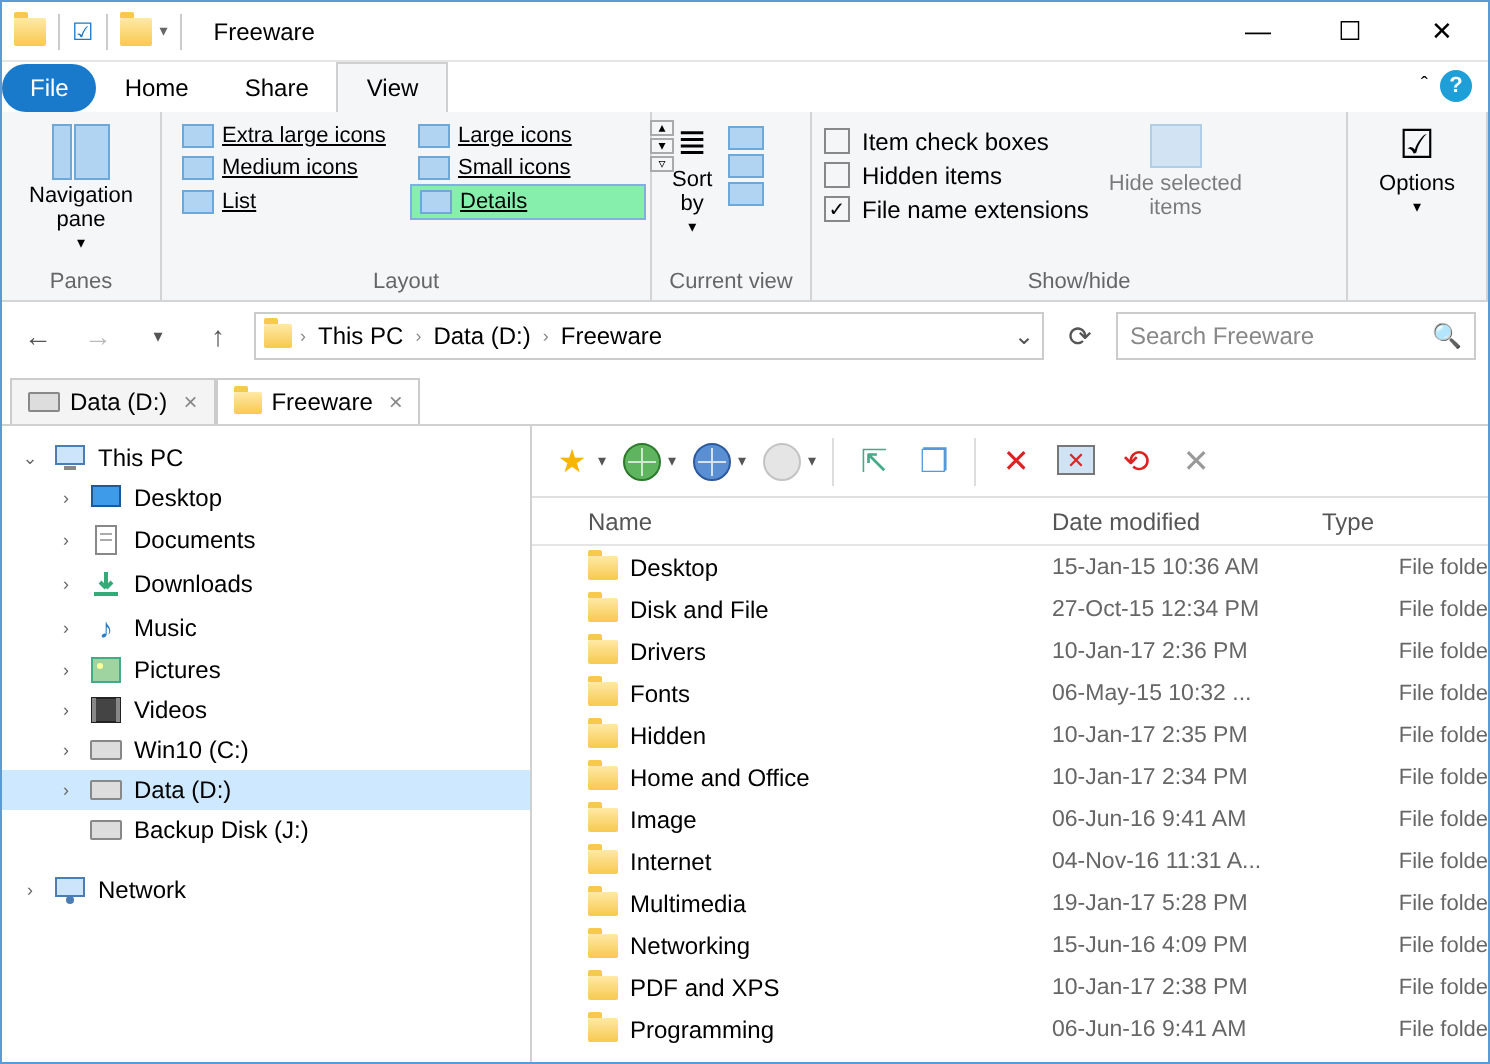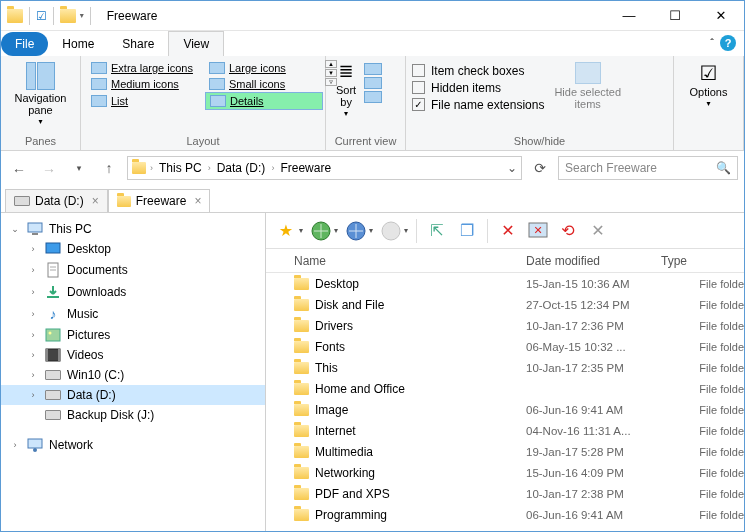--- a/index.html
+++ b/index.html
@@ -414,30 +414,31 @@
           <div class="c-n">
             <span class="folder-ic" style="width:15px;height:12px;"></span>
             <span>Fonts</span>
           </div>
           <div class="c-d">06-May-15 10:32 ...</div>
           <div class="c-t">File folde</div>
         </div>
         <div class="frow">
           <div class="c-n">
             <span class="folder-ic" style="width:15px;height:12px;"></span>
-            <span>This</span>
+            <span>Hidden</span>
           </div>
           <div class="c-d">10-Jan-17 2:35 PM</div>
           <div class="c-t">File folde</div>
         </div>
         <div class="frow">
           <div class="c-n">
             <span class="folder-ic" style="width:15px;height:12px;"></span>
             <span>Home and Office</span>
           </div>
+          <div class="c-d">10-Jan-17 2:34 PM</div>
           <div class="c-t">File folde</div>
         </div>
         <div class="frow">
           <div class="c-n">
             <span class="folder-ic" style="width:15px;height:12px;"></span>
             <span>Image</span>
           </div>
           <div class="c-d">06-Jun-16 9:41 AM</div>
           <div class="c-t">File folde</div>
         </div>

